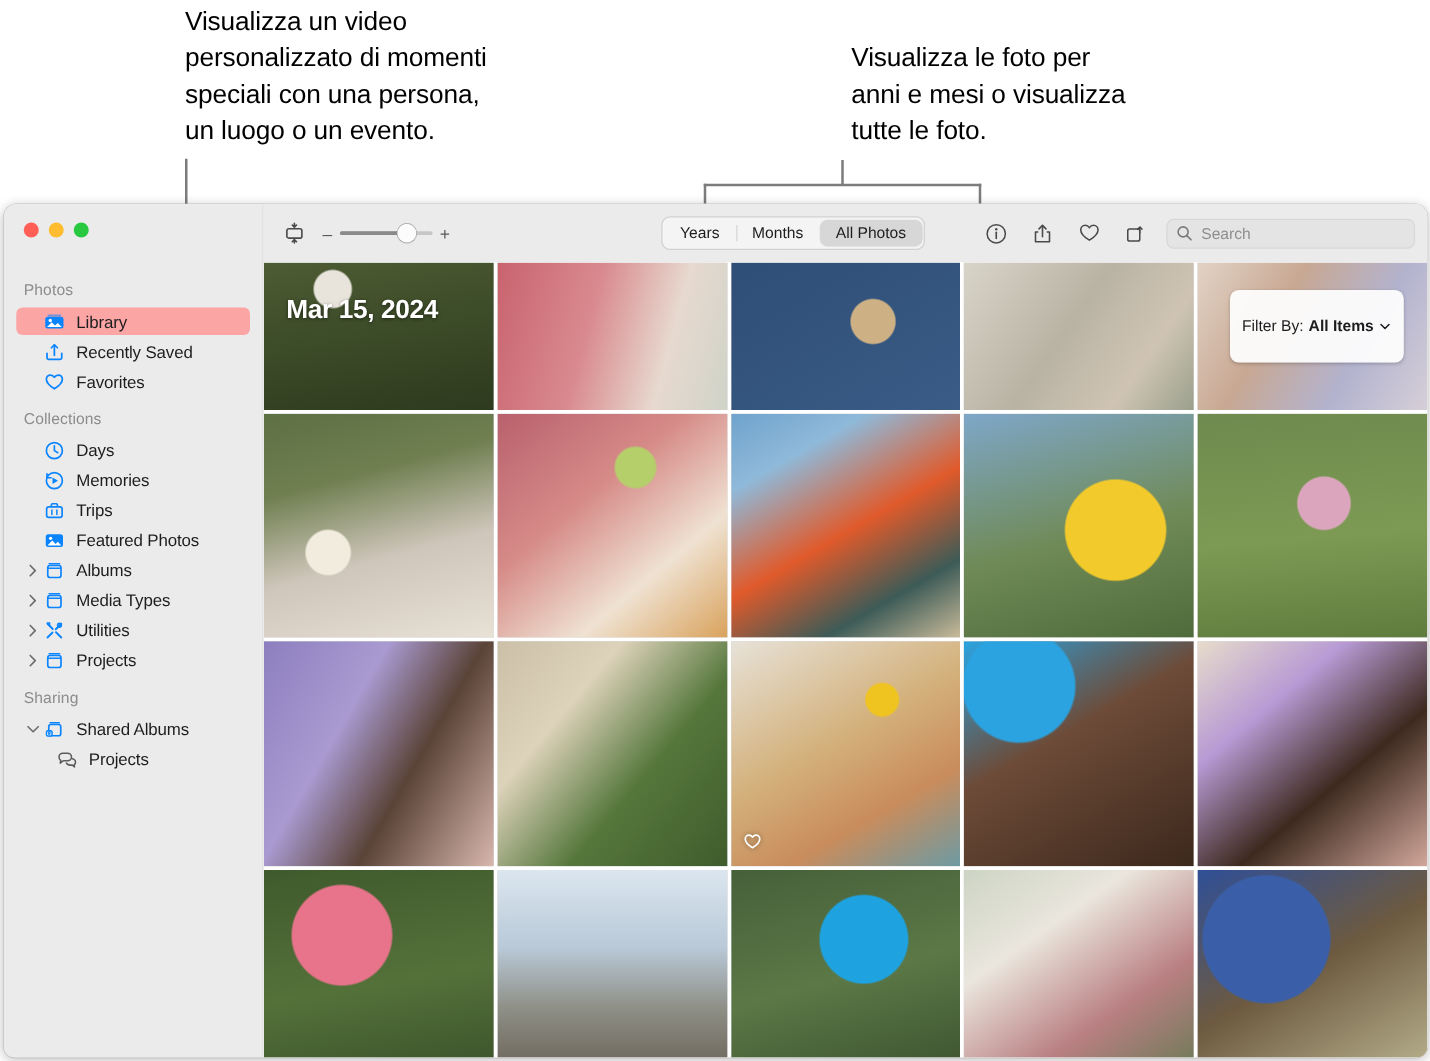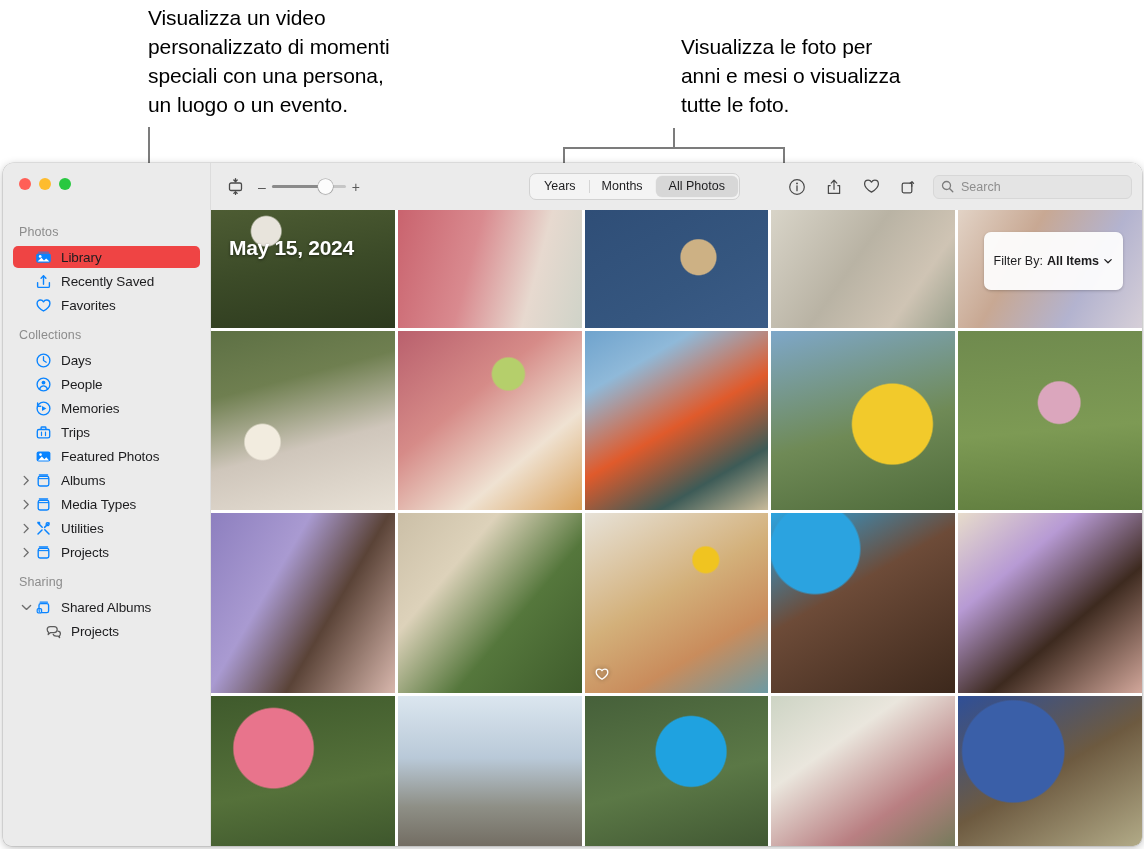--- a/index.html
+++ b/index.html
@@ -69,21 +69,21 @@
   .sb-item {
     display: flex;
     align-items: center;
     height: 22px;
     margin: 2px 10px;
     padding-left: 6px;
     border-radius: 5px;
     cursor: default;
     position: relative;
   }
-  .sb-item.selected { background: #ef4444; }
+  .sb-item.selected { background: #fca5a5; }
   .sb-item.child { margin-left: 36px; }
   .sb-disc {
     width: 14px; flex: 0 0 14px;
     margin-right: 2px;
     display: flex; align-items: center; justify-content: center;
   }
   .sb-disc svg { display: block; }
   .sb-icon {
     width: 19px; flex: 0 0 19px;
     display: flex; align-items: center; justify-content: flex-start;
@@ -335,31 +335,20 @@
                 <path d="M8.5 4.6 L8.5 8.5 L11.2 10.2" fill="none" stroke="#0a84ff" stroke-width="1.3" stroke-linecap="round" stroke-linejoin="round"></path>
               </svg>
             </span>
             <span class="sb-label">Days</span>
           </div>
           <div class="sb-item">
             <span class="sb-disc"></span>
             <span class="sb-icon">
               <svg width="17" height="17" viewBox="0 0 17 17">
                 <circle cx="8.5" cy="8.5" r="6.4" fill="none" stroke="#0a84ff" stroke-width="1.35"></circle>
-                <circle cx="8.5" cy="6.6" r="1.9" fill="#0a84ff"></circle>
-                <path d="M4.6 13.0 C5.3 10.9 6.8 9.9 8.5 9.9 C10.2 9.9 11.7 10.9 12.4 13.0" fill="none" stroke="#0a84ff" stroke-width="1.35" stroke-linecap="round"></path>
-              </svg>
-            </span>
-            <span class="sb-label">People</span>
-          </div>
-          <div class="sb-item">
-            <span class="sb-disc"></span>
-            <span class="sb-icon">
-              <svg width="17" height="17" viewBox="0 0 17 17">
-                <circle cx="8.5" cy="8.5" r="6.4" fill="none" stroke="#0a84ff" stroke-width="1.35"></circle>
                 <path d="M7.0 5.9 L11.4 8.5 L7.0 11.1 Z" fill="#0a84ff"></path>
                 <path d="M2.6 3.0 L2.6 6.2 L5.8 6.2" fill="none" stroke="#0a84ff" stroke-width="1.35" stroke-linecap="round" stroke-linejoin="round"></path>
               </svg>
             </span>
             <span class="sb-label">Memories</span>
           </div>
           <div class="sb-item">
             <span class="sb-disc"></span>
             <span class="sb-icon">
               <svg width="17" height="17" viewBox="0 0 17 17">
@@ -601,21 +590,21 @@
               <div class="art" style="background-image: radial-gradient(circle at 58% 34%, rgb(31, 162, 224) 0px, rgb(31, 162, 224) 23%, transparent 24%), linear-gradient(165deg, rgb(70, 96, 58) 0%, rgb(91, 120, 70) 52%, rgb(61, 83, 48) 100%);"></div>
             </div>
             <div class="cell" title="Person in white knit taking a photo outdoors">
               <div class="art" style="background-image: linear-gradient(145deg, rgb(205, 212, 196) 0%, rgb(234, 230, 221) 32%, rgb(185, 127, 130) 68%, rgb(107, 122, 85) 100%);"></div>
             </div>
             <div class="cell" title="Person in blue knit sweater close-up">
               <div class="art" style="background-image: radial-gradient(circle at 30% 34%, rgb(58, 95, 168) 0px, rgb(58, 95, 168) 30%, transparent 31%), linear-gradient(150deg, rgb(47, 79, 151) 0%, rgb(109, 90, 64) 48%, rgb(185, 179, 143) 100%);"></div>
             </div>
           </div>
 
-        <div class="date-badge">May 15, 2024</div>
+        <div class="date-badge">Mar 15, 2024</div>
 
         <div class="filter-pill">
           <span>Filter By:</span>
           <span class="strong">All Items</span>
           <span style="display:flex;">
             <svg width="10" height="10" viewBox="0 0 10 10">
               <path d="M1.8 3.6 L5 6.8 L8.2 3.6" fill="none" stroke="#1d1d1f" stroke-width="1.25" stroke-linecap="round" stroke-linejoin="round"></path>
             </svg>
           </span>
         </div>

